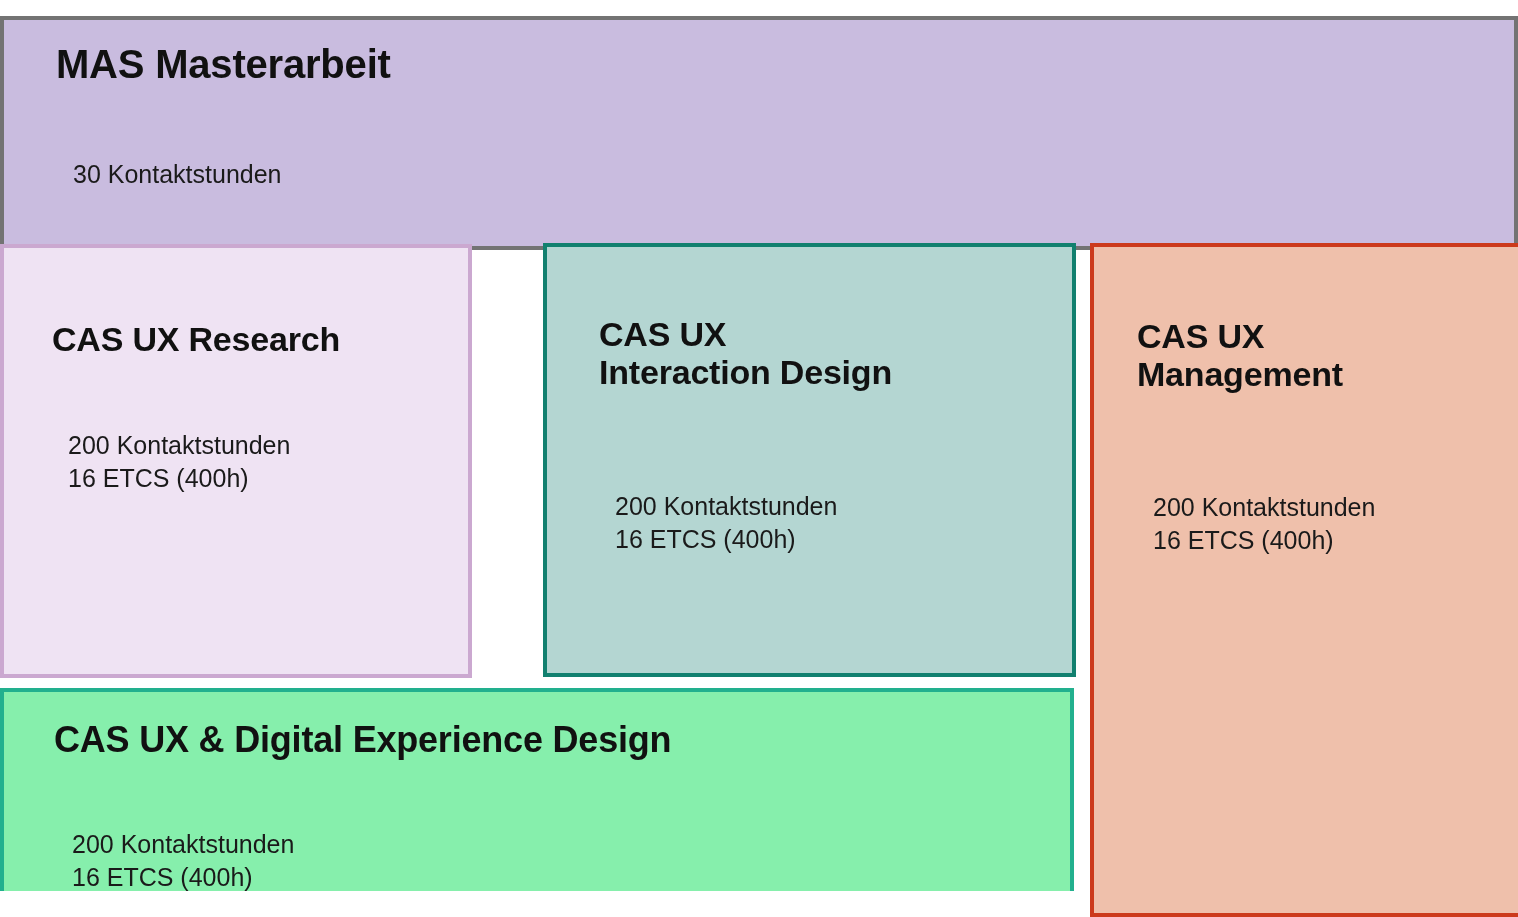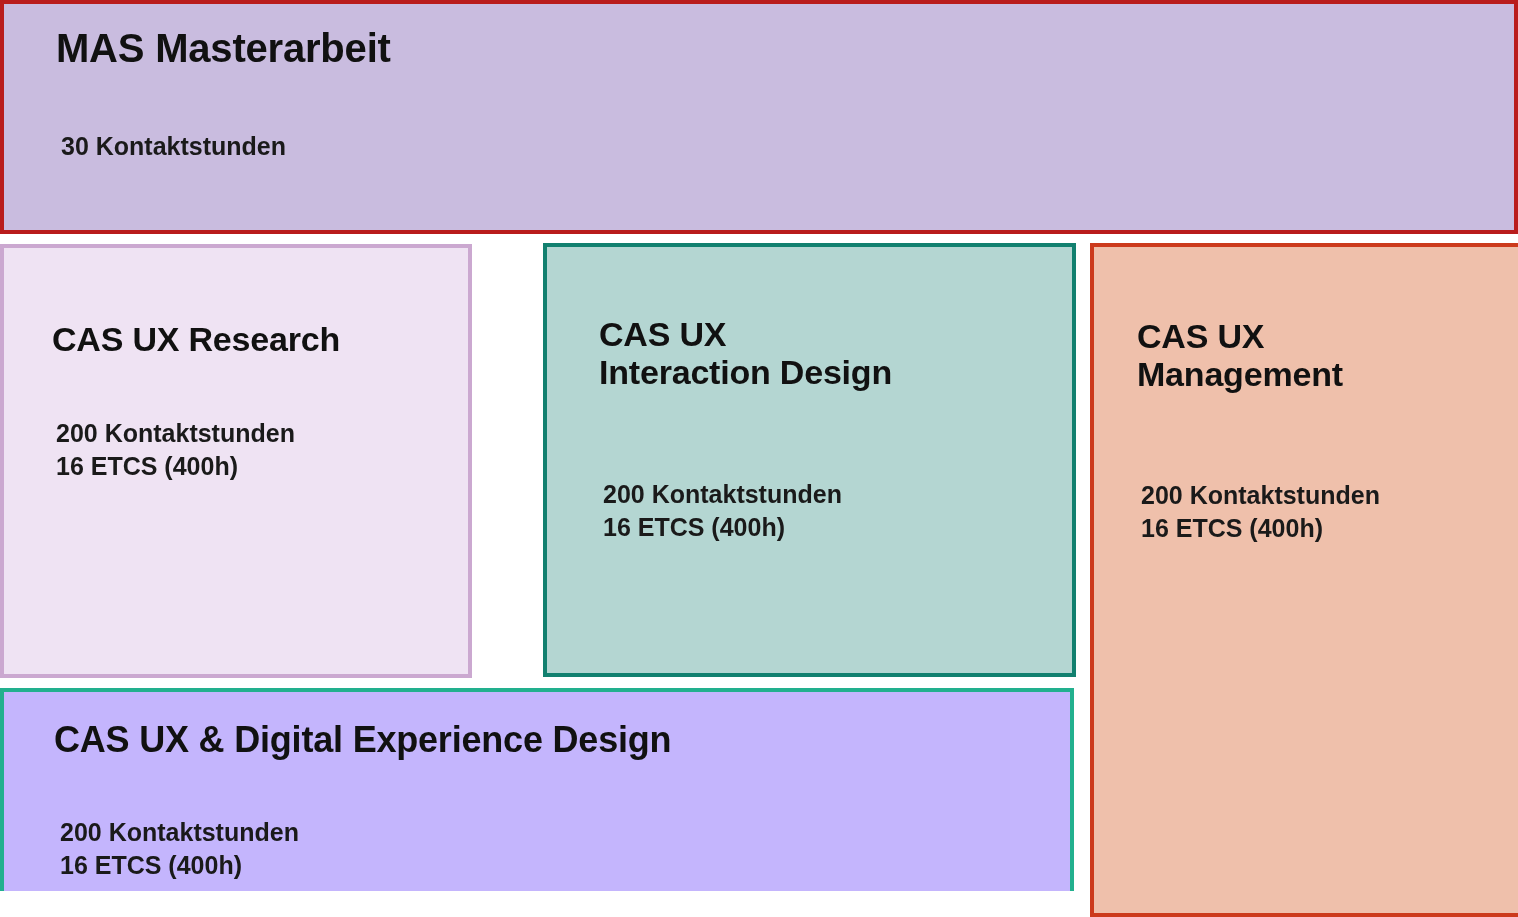--- a/index.html
+++ b/index.html
@@ -33,36 +33,36 @@
     color: #111111;
     line-height: 1.12;
     letter-spacing: -0.2px;
     margin: 0;
     white-space: pre-line;
   }
 
   .box-meta {
     color: #1a1a1a;
     line-height: 1.3;
-    margin: 4px;
-    font-weight: 700;
+    margin: 16px;
+    font-weight: 400;
   }
 
   .box-meta .meta-line {
     display: block;
   }
 
   
   #box-mas {
     left: 0px;
-    top: 0px;
+    top: 16px;
     width: 1518px;
     height: 234px;
     background: #C9BCDF;
-    border: 4px solid #b91c1c;
+    border: 4px solid #737373;
   }
   #box-mas .box-title {
     position: absolute;
     left: 52px;
     top: 22px;
     font-size: 40px;
   }
   #box-mas .box-meta {
     position: absolute;
     left: 53px;
@@ -136,21 +136,21 @@
     top: 228px;
     font-size: 25px;
   }
 
   
   #box-dxd {
     left: 0px;
     top: 688px;
     width: 1074px;
     height: 203px;
-    background: #c4b5fd;
+    background: #86efac;
     border: 4px solid #22B08E;
     border-bottom: none;
   }
   #box-dxd .box-title {
     position: absolute;
     left: 50px;
     top: 28px;
     font-size: 36px;
   }
   #box-dxd .box-meta {

